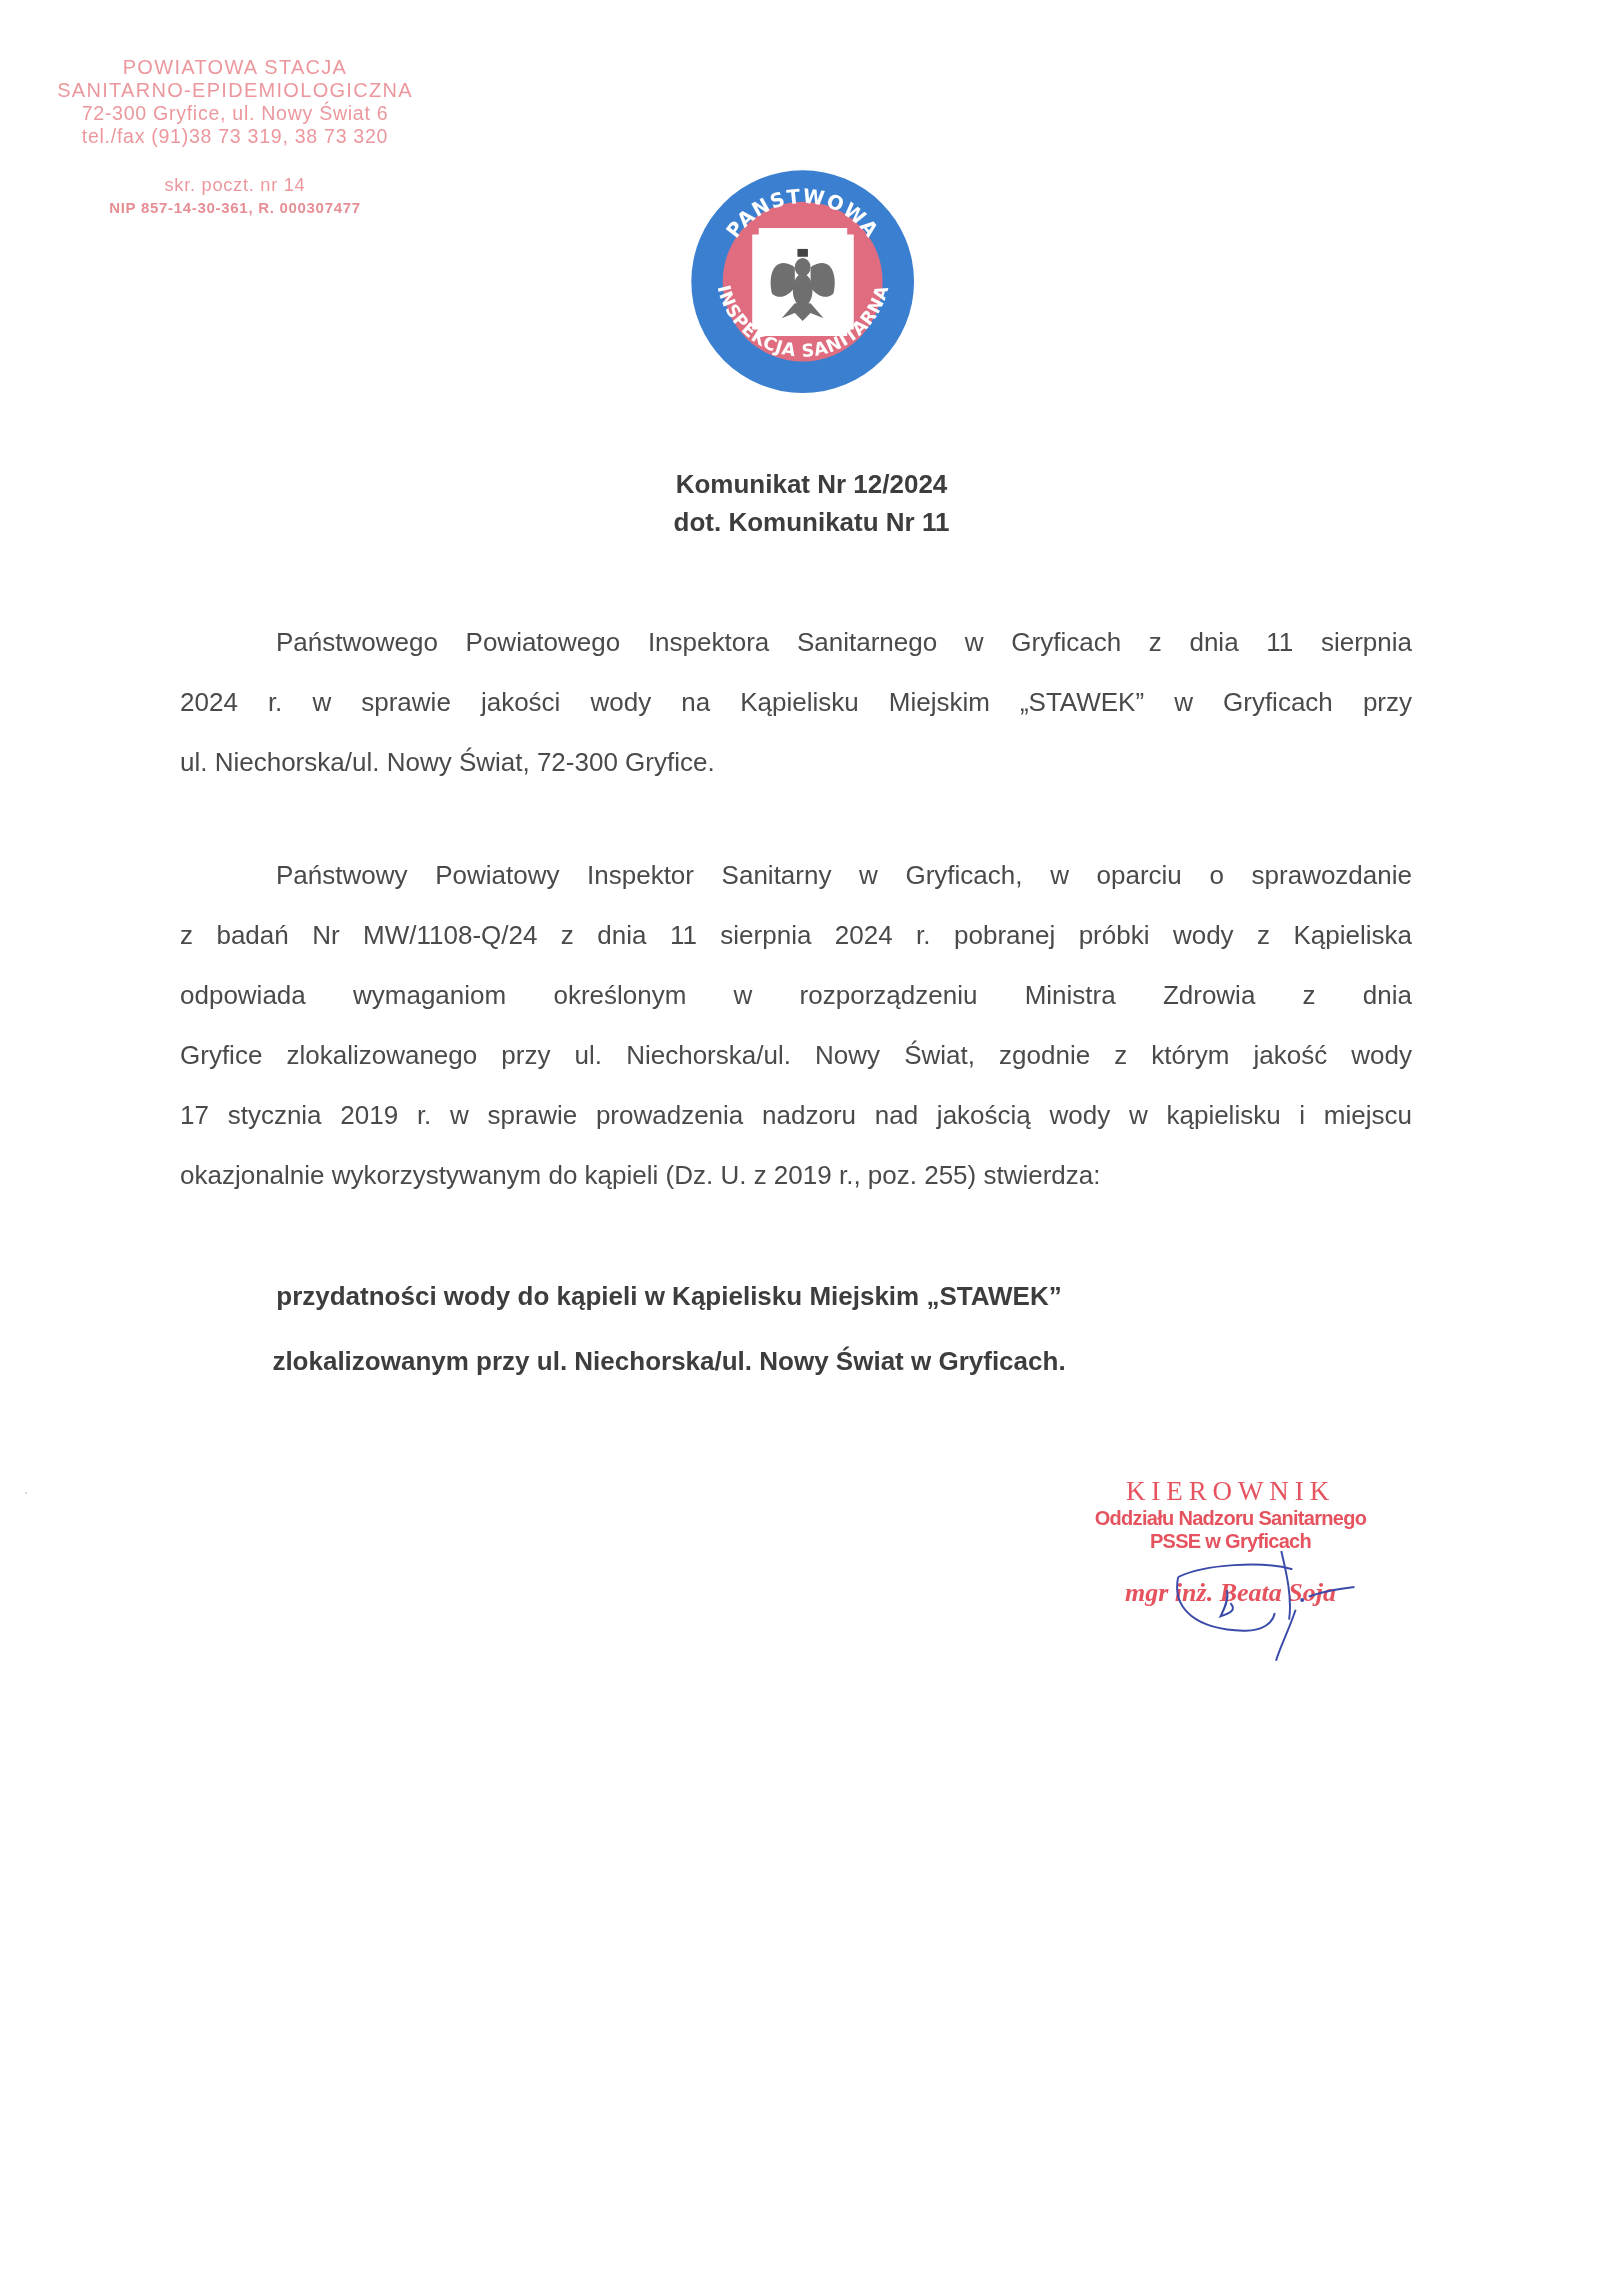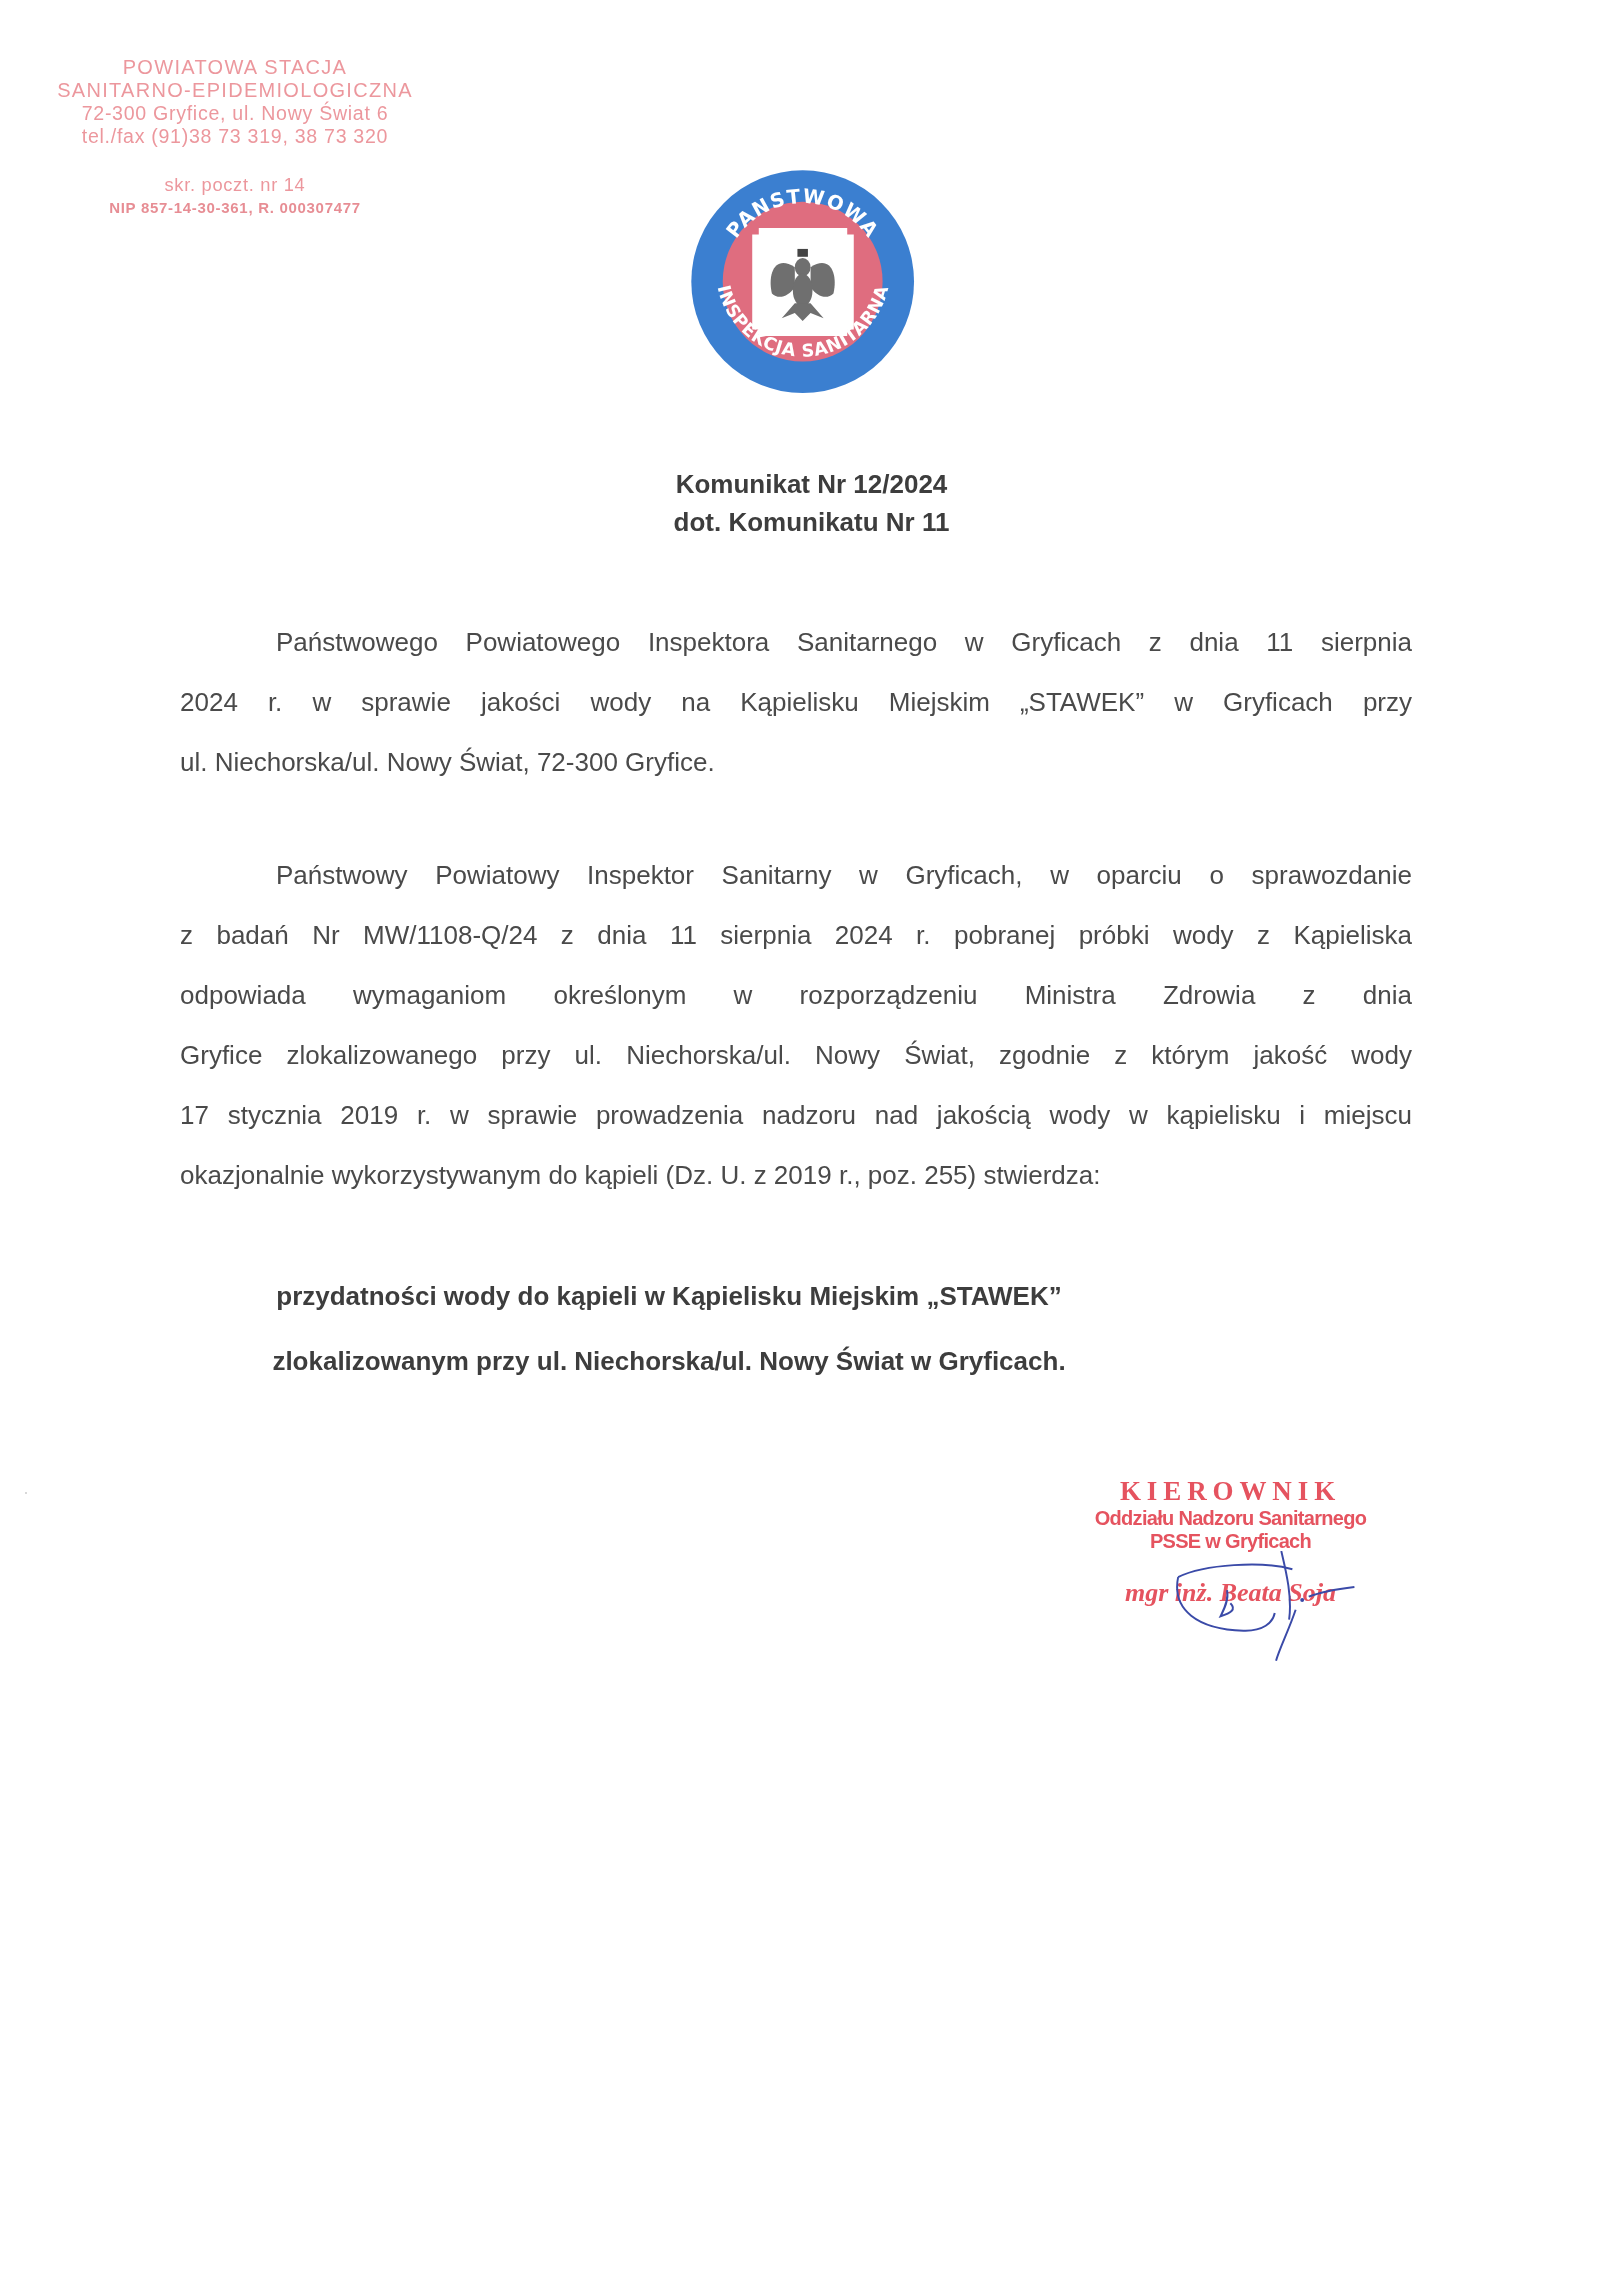--- a/index.html
+++ b/index.html
@@ -48,21 +48,21 @@
     
     .conclusion {
       position: absolute; left: 0; width: 1338px; top: 1264px; text-align: center;
       font-family: "Liberation Sans", sans-serif; font-weight: bold;
       font-size: 26px; line-height: 65px; color: #3d3d3d;
     }
 
     
     .sig-stamp { position: absolute; left: 1067px; top: 1476px; width: 327px; text-align: center; color: #e5535f; }
     .sig-title {
-      font-family: "Liberation Serif", serif; font-weight: bold;
+      font-family: "Liberation Serif", serif; font-weight: normal;
       font-size: 27px; letter-spacing: 5.9px; line-height: 31px;
     }
     .sig-dept {
       font-family: "Liberation Sans", sans-serif; font-weight: bold;
       font-size: 20px; line-height: 23px; letter-spacing: -0.7px;
     }
     .sig-name {
       font-family: "Liberation Serif", serif; font-style: italic; font-weight: bold;
       font-size: 26px; line-height: 39px; margin-top: 19.6px;
     }

